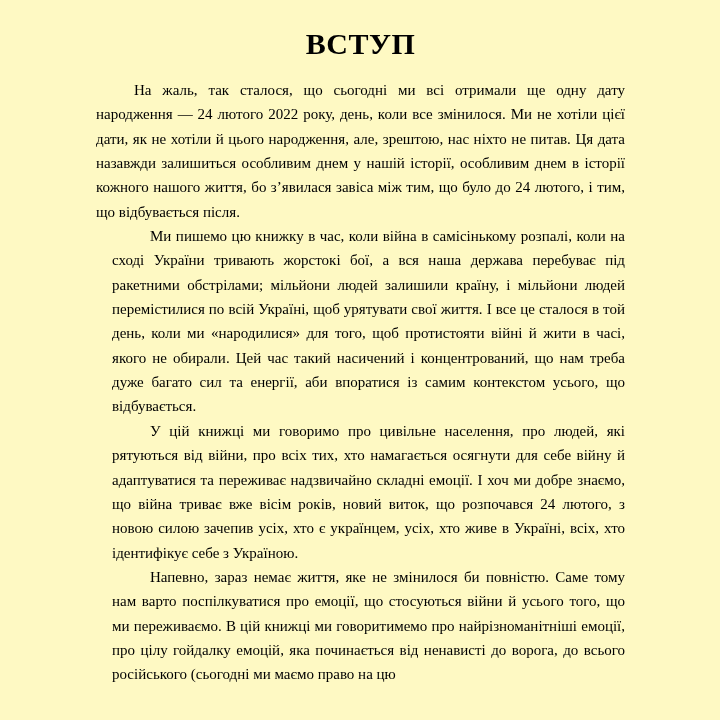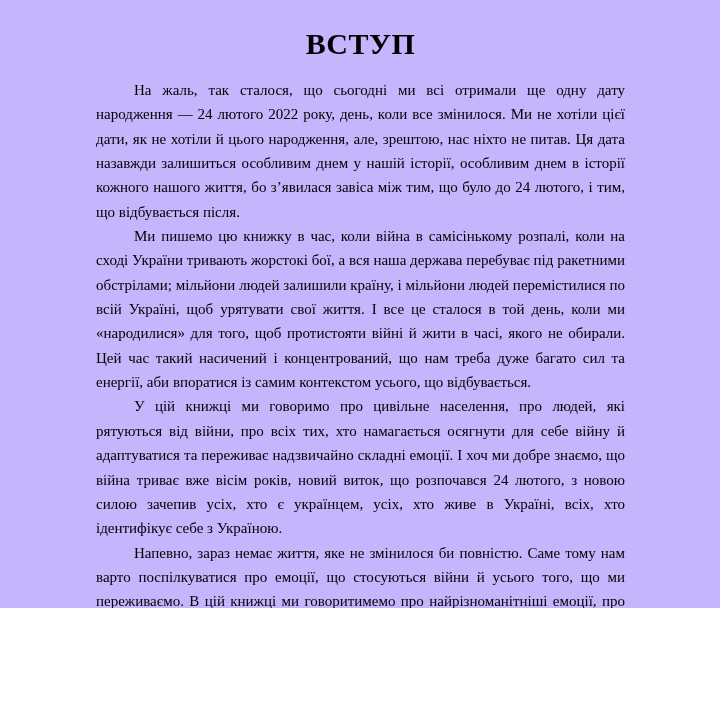--- a/index.html
+++ b/index.html
@@ -10,22 +10,22 @@
     width: 720px;
     height: 720px;
     background: #ffffff;
     font-family: "Liberation Serif", "DejaVu Serif", serif;
     color: #000000;
     overflow: hidden;
   }
   .page {
     position: relative;
     width: 720px;
-    height: 608px;
-    background: #c4b5fd;
+    height: 720px;
+    background: #fef9c3;
     box-sizing: border-box;
     overflow: hidden;
   }
   .page-title {
     position: absolute;
     left: 96px;
     top: 6px;
     width: 529px;
     font-size: 30px;
     line-height: 36px;
@@ -50,20 +50,21 @@
     text-align: justify;
     text-justify: inter-word;
     text-indent: 38px;
     hyphens: none;
     -webkit-hyphens: none;
     word-spacing: normal;
     color: #000000;
   }
   .para + .para {
     margin-top: 0;
+    margin-left: 16px;
   }
 </style>
 </head>
 <body>
 
 <div class="page">
 
   <h1 class="page-title">ВСТУП</h1>
 
   <div class="body-text">

